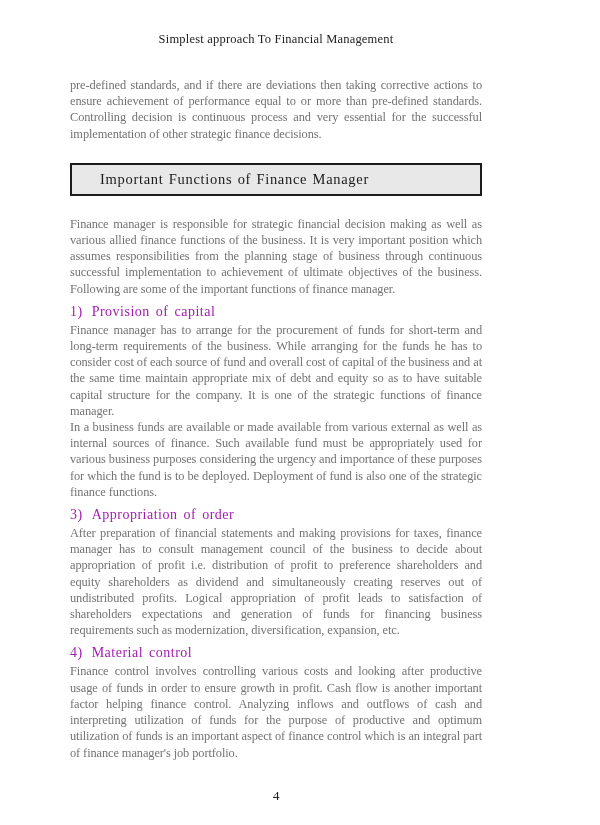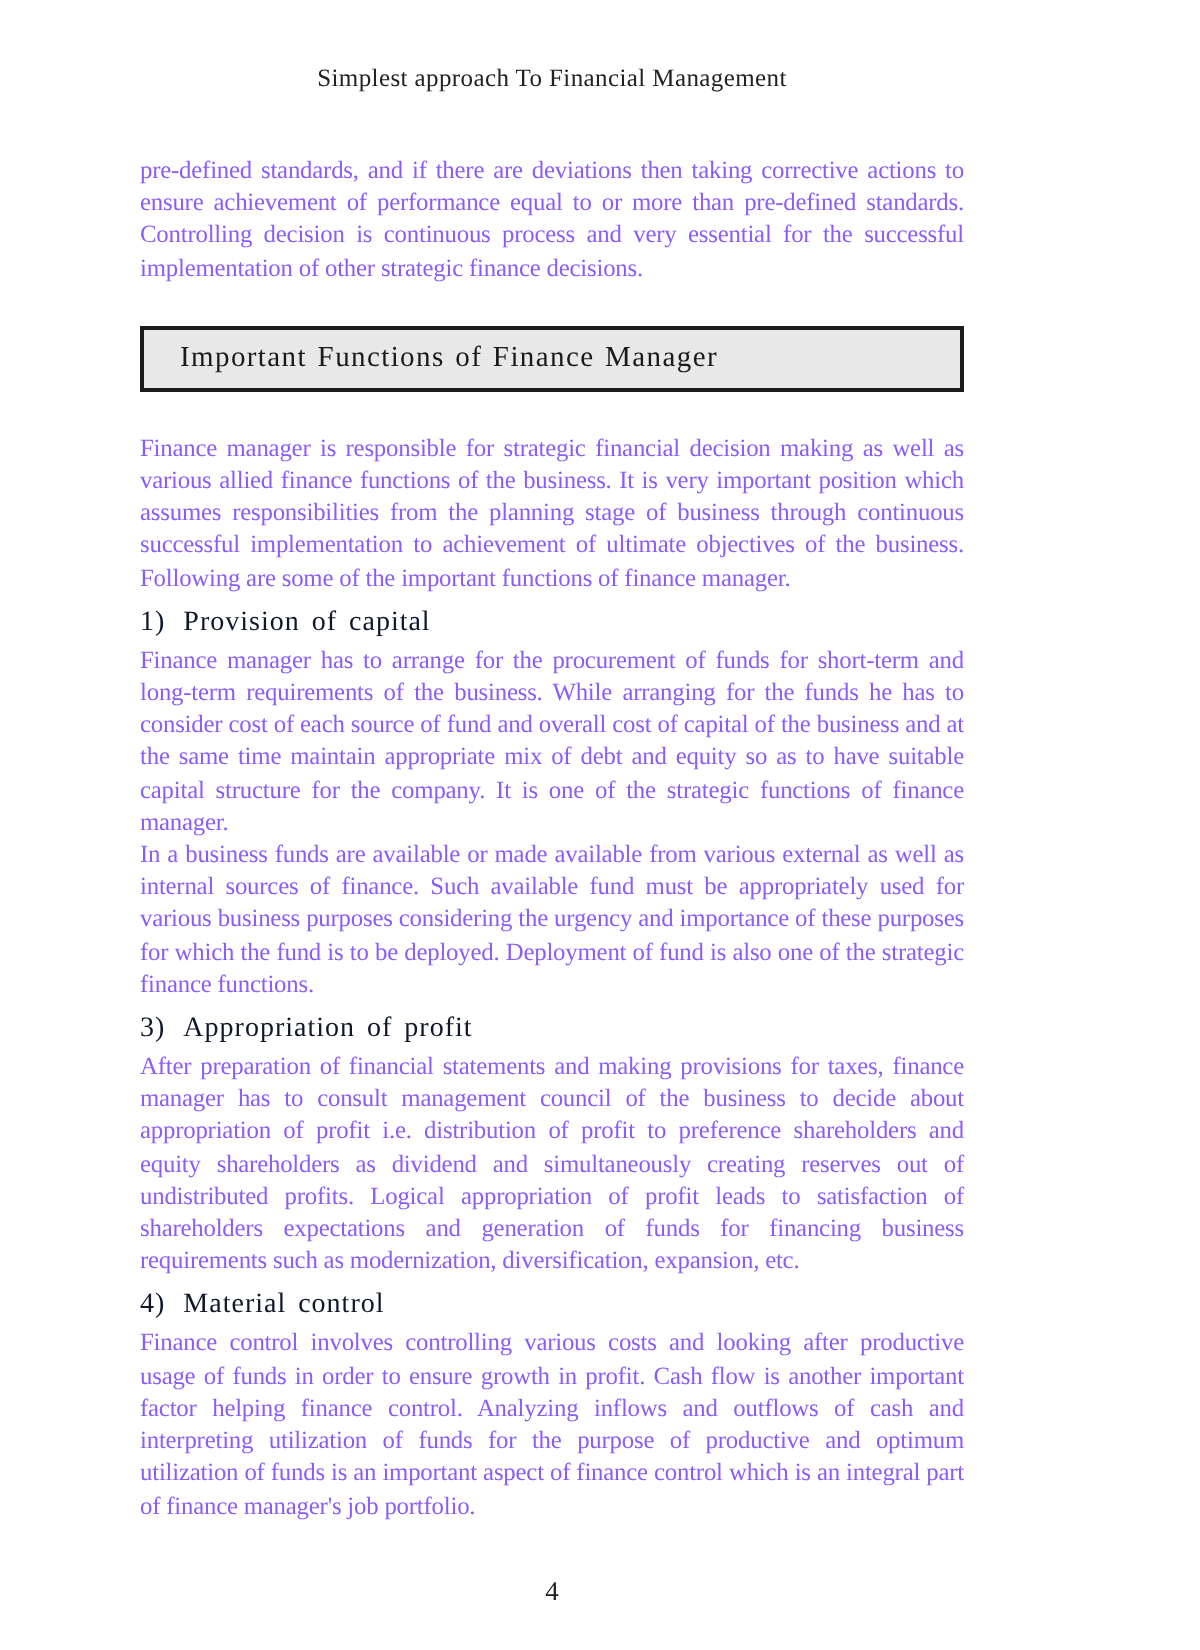--- a/index.html
+++ b/index.html
@@ -22,44 +22,44 @@
     text-align: center;
     font-size: 12.5px;
     letter-spacing: 0.2px;
     color: #222222;
   }
   .body-text {
     font-size: 12.4px;
     line-height: 16.2px;
     text-align: justify;
     letter-spacing: -0.1px;
-    color: #8b5cf6;
+    color: #737373;
   }
   .intro { margin-top: 30px; }
   .section-box {
     margin-top: 21px;
     border: 2px solid #1c1c1c;
     background: #e8e8e8;
-    padding: 5px 10px 6px 18px;
+    padding: 5px 10px 6px 28px;
   }
   .section-box .box-title {
     font-size: 14.5px;
     letter-spacing: 0.7px;
     word-spacing: 1px;
     color: #1a1a1a;
   }
   .section-intro { margin-top: 20px; }
   .fn-heading {
     margin-top: 7px;
     margin-bottom: 2px;
     font-size: 14px;
     font-weight: normal;
     letter-spacing: 0.5px;
     word-spacing: 2px;
-    color: #0f172a;
+    color: #a21caf;
   }
   .fn-number { margin-right: 9px; }
   .footer {
     position: absolute;
     left: 0;
     right: 0;
     bottom: 18px;
     text-align: center;
   }
   .page-number {
@@ -94,21 +94,21 @@
     </h3>
     <p class="body-text">Finance manager has to arrange for the procurement of funds for short-term and long-term requirements of the business. While arranging for the funds he has to consider cost of each source of fund and overall cost of capital of the business and at the same time maintain appropriate mix of debt and equity so as to have suitable capital structure for the company. It is one of the strategic functions of finance manager.</p>
   </div>
 
   <div class="function-block">
     <p class="body-text">In a business funds are available or made available from various external as well as internal sources of finance. Such available fund must be appropriately used for various business purposes considering the urgency and importance of these purposes for which the fund is to be deployed. Deployment of fund is also one of the strategic finance functions.</p>
   </div>
 
   <div class="function-block">
     <h3 class="fn-heading">
-      <span class="fn-number">3)</span><span class="fn-title">Appropriation of profit</span>
+      <span class="fn-number">3)</span><span class="fn-title">Appropriation of order</span>
     </h3>
     <p class="body-text">After preparation of financial statements and making provisions for taxes, finance manager has to consult management council of the business to decide about appropriation of profit i.e. distribution of profit to preference shareholders and equity shareholders as dividend and simultaneously creating reserves out of undistributed profits. Logical appropriation of profit leads to satisfaction of shareholders expectations and generation of funds for financing business requirements such as modernization, diversification, expansion, etc.</p>
   </div>
 
   <div class="function-block">
     <h3 class="fn-heading">
       <span class="fn-number">4)</span><span class="fn-title">Material control</span>
     </h3>
     <p class="body-text">Finance control involves controlling various costs and looking after productive usage of funds in order to ensure growth in profit. Cash flow is another important factor helping finance control. Analyzing inflows and outflows of cash and interpreting utilization of funds for the purpose of productive and optimum utilization of funds is an important aspect of finance control which is an integral part of finance manager's job portfolio.</p>
   </div>

